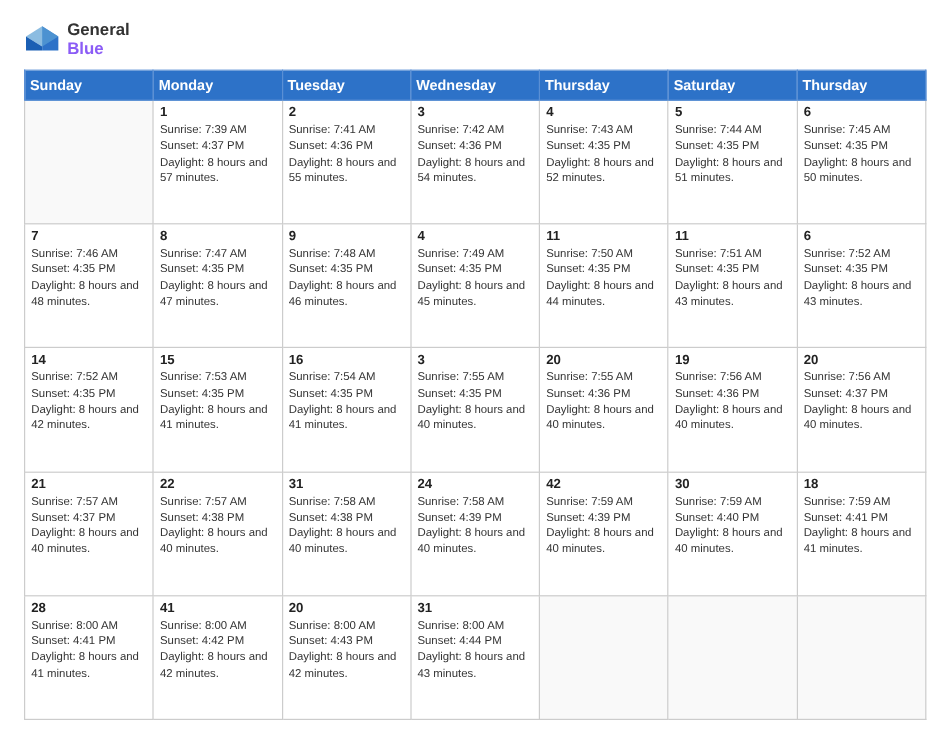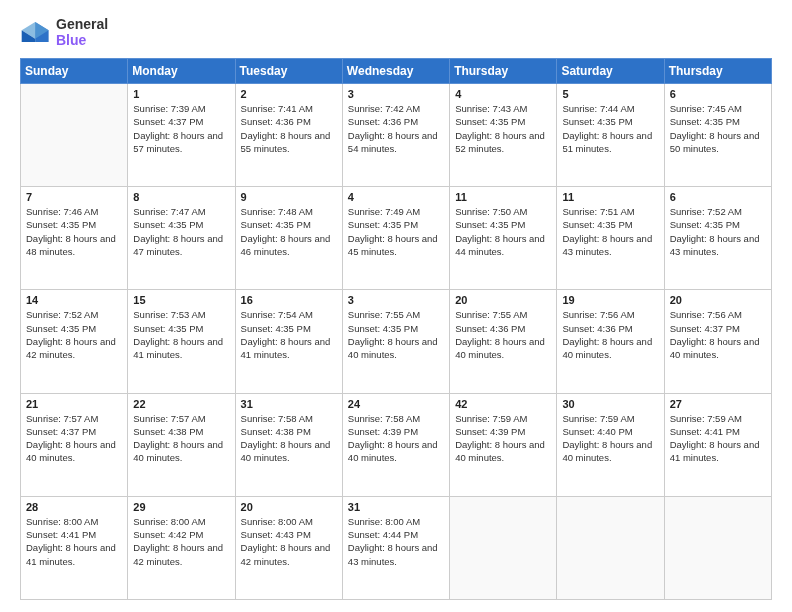--- a/index.html
+++ b/index.html
@@ -232,31 +232,31 @@
           </td>
           <td>
             <span class="day-num">42</span>
             <div class="day-detail">Sunrise: 7:59 AM<br>Sunset: 4:39 PM<br>Daylight: 8 hours and 40 minutes.</div>
           </td>
           <td>
             <span class="day-num">30</span>
             <div class="day-detail">Sunrise: 7:59 AM<br>Sunset: 4:40 PM<br>Daylight: 8 hours and 40 minutes.</div>
           </td>
           <td>
-            <span class="day-num">27</span>
+            <span class="day-num">18</span>
             <div class="day-detail">Sunrise: 7:59 AM<br>Sunset: 4:41 PM<br>Daylight: 8 hours and 41 minutes.</div>
           </td>
         </tr>
         <tr>
           <td>
             <span class="day-num">28</span>
             <div class="day-detail">Sunrise: 8:00 AM<br>Sunset: 4:41 PM<br>Daylight: 8 hours and 41 minutes.</div>
           </td>
           <td>
-            <span class="day-num">29</span>
+            <span class="day-num">41</span>
             <div class="day-detail">Sunrise: 8:00 AM<br>Sunset: 4:42 PM<br>Daylight: 8 hours and 42 minutes.</div>
           </td>
           <td>
             <span class="day-num">20</span>
             <div class="day-detail">Sunrise: 8:00 AM<br>Sunset: 4:43 PM<br>Daylight: 8 hours and 42 minutes.</div>
           </td>
           <td>
             <span class="day-num">31</span>
             <div class="day-detail">Sunrise: 8:00 AM<br>Sunset: 4:44 PM<br>Daylight: 8 hours and 43 minutes.</div>
           </td>

